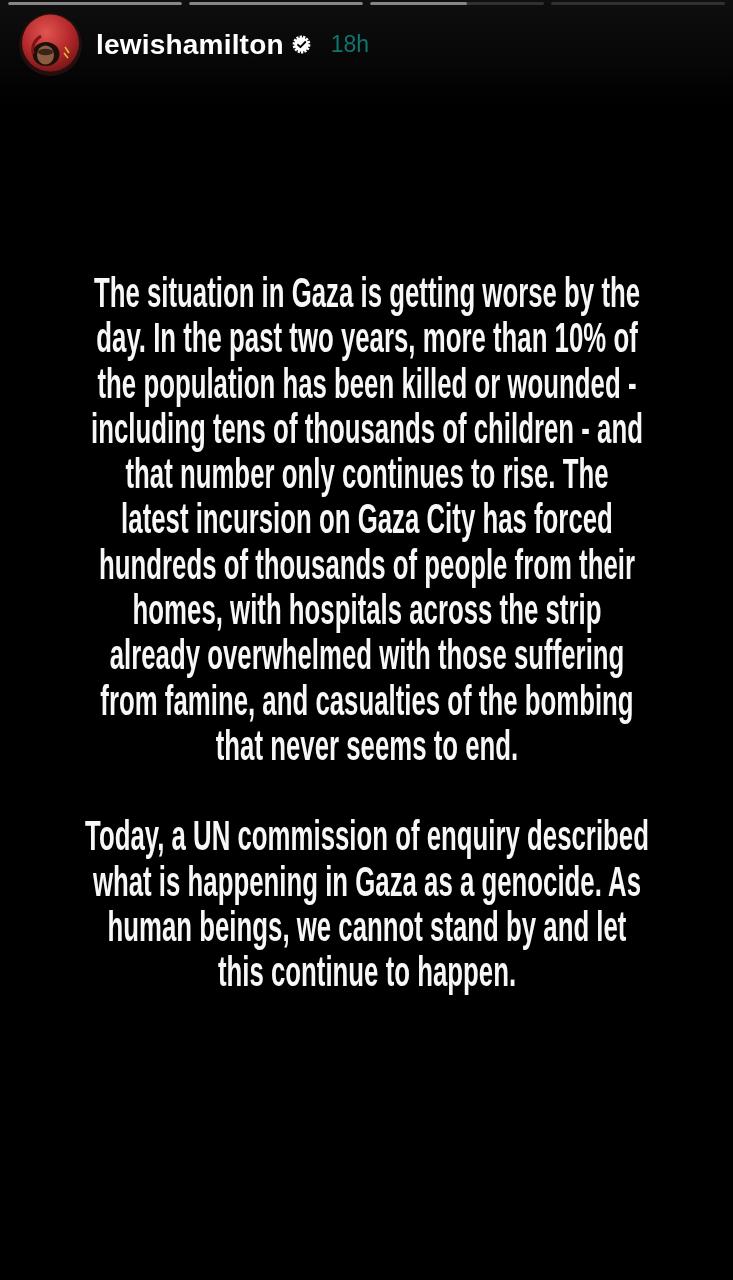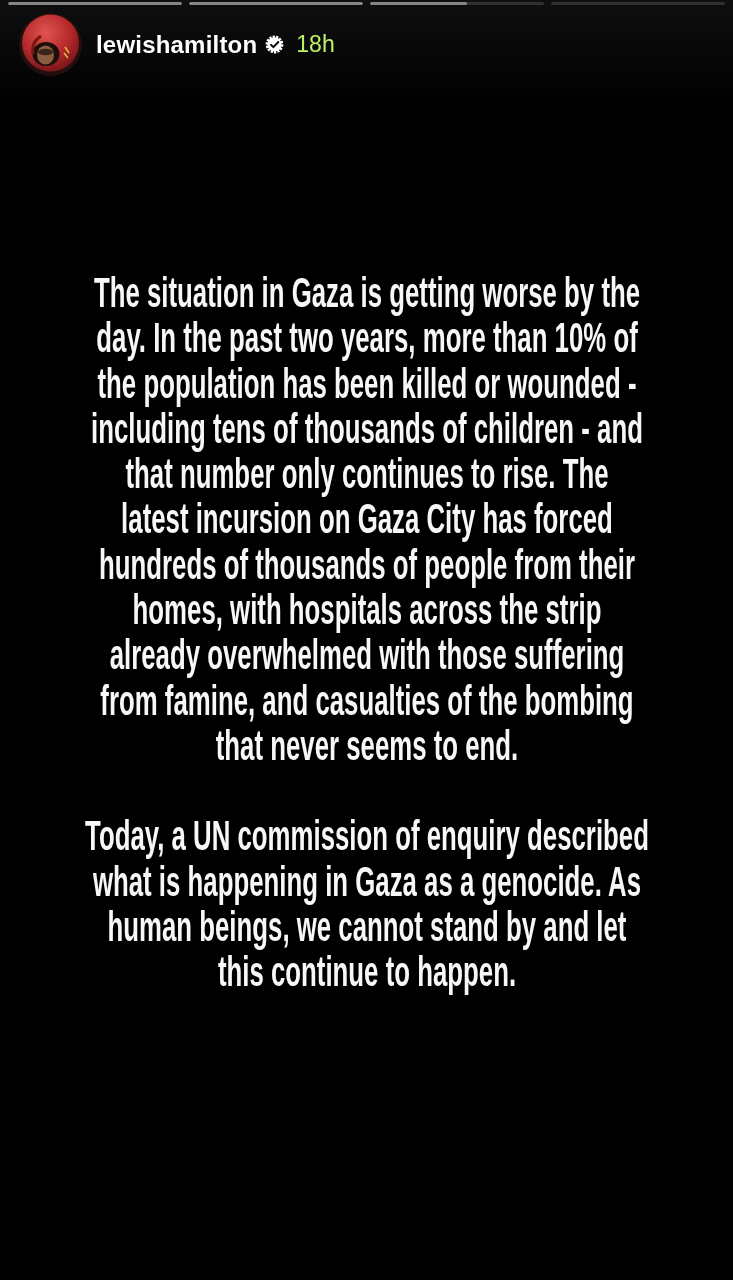--- a/index.html
+++ b/index.html
@@ -59,35 +59,35 @@
     height: 63px;
     border-radius: 50%;
     overflow: hidden;
     flex: 0 0 auto;
     background: #1a0d0d;
   }
   .avatar svg { display: block; }
   .username {
     margin-left: 14px;
     color: #ffffff;
-    font-size: 24px;
+    font-size: 28px;
     font-weight: 700;
     letter-spacing: 0.2px;
     white-space: nowrap;
   }
   .badge {
     margin-left: 8px;
     width: 19px;
     height: 19px;
     flex: 0 0 auto;
     display: inline-block;
   }
   .timestamp {
-    margin-left: 12px;
-    color: #bef264;
+    margin-left: 20px;
+    color: #0f766e;
     font-size: 23px;
     font-weight: 400;
     white-space: nowrap;
   }
   
   .story-text {
     position: absolute;
     top: 270px;
     left: 50%;
     width: 1060px;

